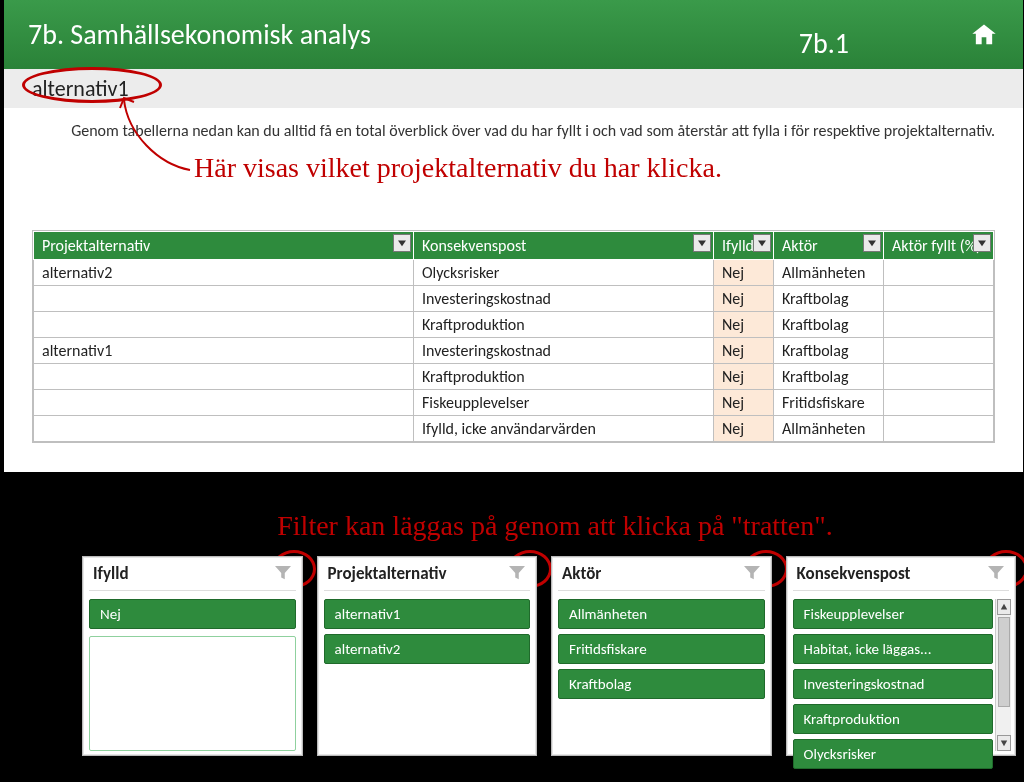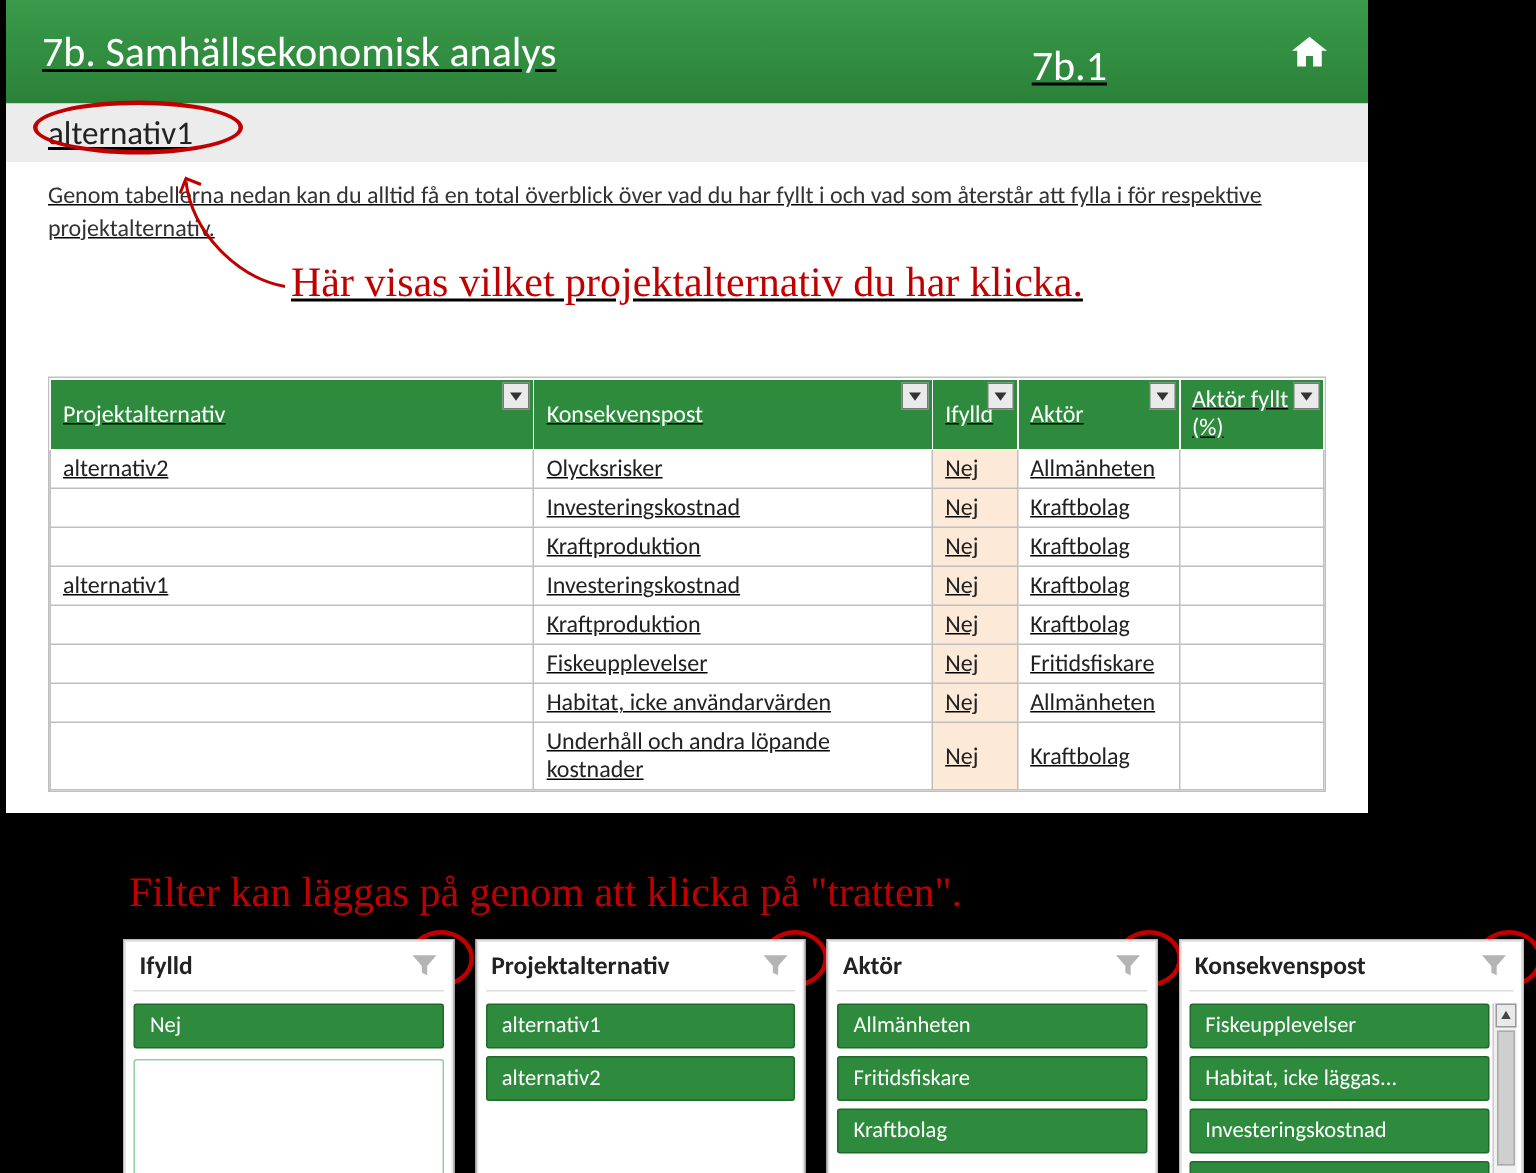--- a/index.html
+++ b/index.html
@@ -5,24 +5,23 @@
   * { box-sizing: border-box; margin: 0; padding: 0; }
   body {
     width: 1024px;
     height: 782px;
     background: #000;
     font-family: Calibri, "Segoe UI", Arial, sans-serif;
     overflow: hidden;
   }
   .top-panel {
     background: #fff;
-    width: 908px;
+    width: 1019px;
     margin: 0 auto 0 4px;
-    padding-bottom: 14px;
-    text-decoration: underline;
+    padding-bottom: 29px;
   }
   .header-bar {
     background: #2e8b3d;
     background: linear-gradient(#3a9a4a, #2a8238);
     color: #fff;
     display: flex;
     align-items: center;
     padding: 8px 24px 8px 24px;
     font-size: 28px;
     font-weight: 500;
@@ -48,20 +47,21 @@
   }
   .circle1 {
     left: 18px; top: -2px;
     width: 140px; height: 36px;
   }
   .desc {
     font-size: 16px;
     color: #333;
     padding: 12px 28px 6px 28px;
     line-height: 1.35;
+    text-align: right;
   }
   .annotation-top {
     color: #c00000;
     font-family: Georgia, "Times New Roman", serif;
     font-size: 28px;
     padding: 4px 0 18px 190px;
     position: relative;
   }
   .arrow {
     position: absolute;
@@ -110,20 +110,21 @@
   .col-kons { width: 300px; }
   .col-ify { width: 60px; }
   .col-akt { width: 110px; }
   .col-andel { width: 110px; }
 
   .annotation-mid {
     color: #c00000;
     font-family: Georgia, "Times New Roman", serif;
     font-size: 28px;
     padding: 38px 0 10px 86px;
+    text-align: center;
   }
 
   .slicers {
     display: flex;
     gap: 14px;
     margin: 4px 8px 0 82px;
     position: relative;
   }
   .slicer {
     background: #fff;
@@ -325,30 +326,23 @@
           </tr>
           <tr>
             <td></td>
             <td>Fiskeupplevelser</td>
             <td class="nej">Nej</td>
             <td>Fritidsfiskare</td>
             <td></td>
           </tr>
           <tr>
             <td></td>
-            <td>Habitat, icke användarvärden</td>
+            <td>Ifylld, icke användarvärden</td>
             <td class="nej">Nej</td>
             <td>Allmänheten</td>
-            <td></td>
-          </tr>
-          <tr>
-            <td></td>
-            <td>Underhåll och andra löpande kostnader</td>
-            <td class="nej">Nej</td>
-            <td>Kraftbolag</td>
             <td></td>
           </tr>
         </tbody>
     </table>
   </div>
 </div>
 
 <div class="annotation-mid">
   <span>Filter kan läggas på genom att klicka på "tratten".</span>
 </div>

